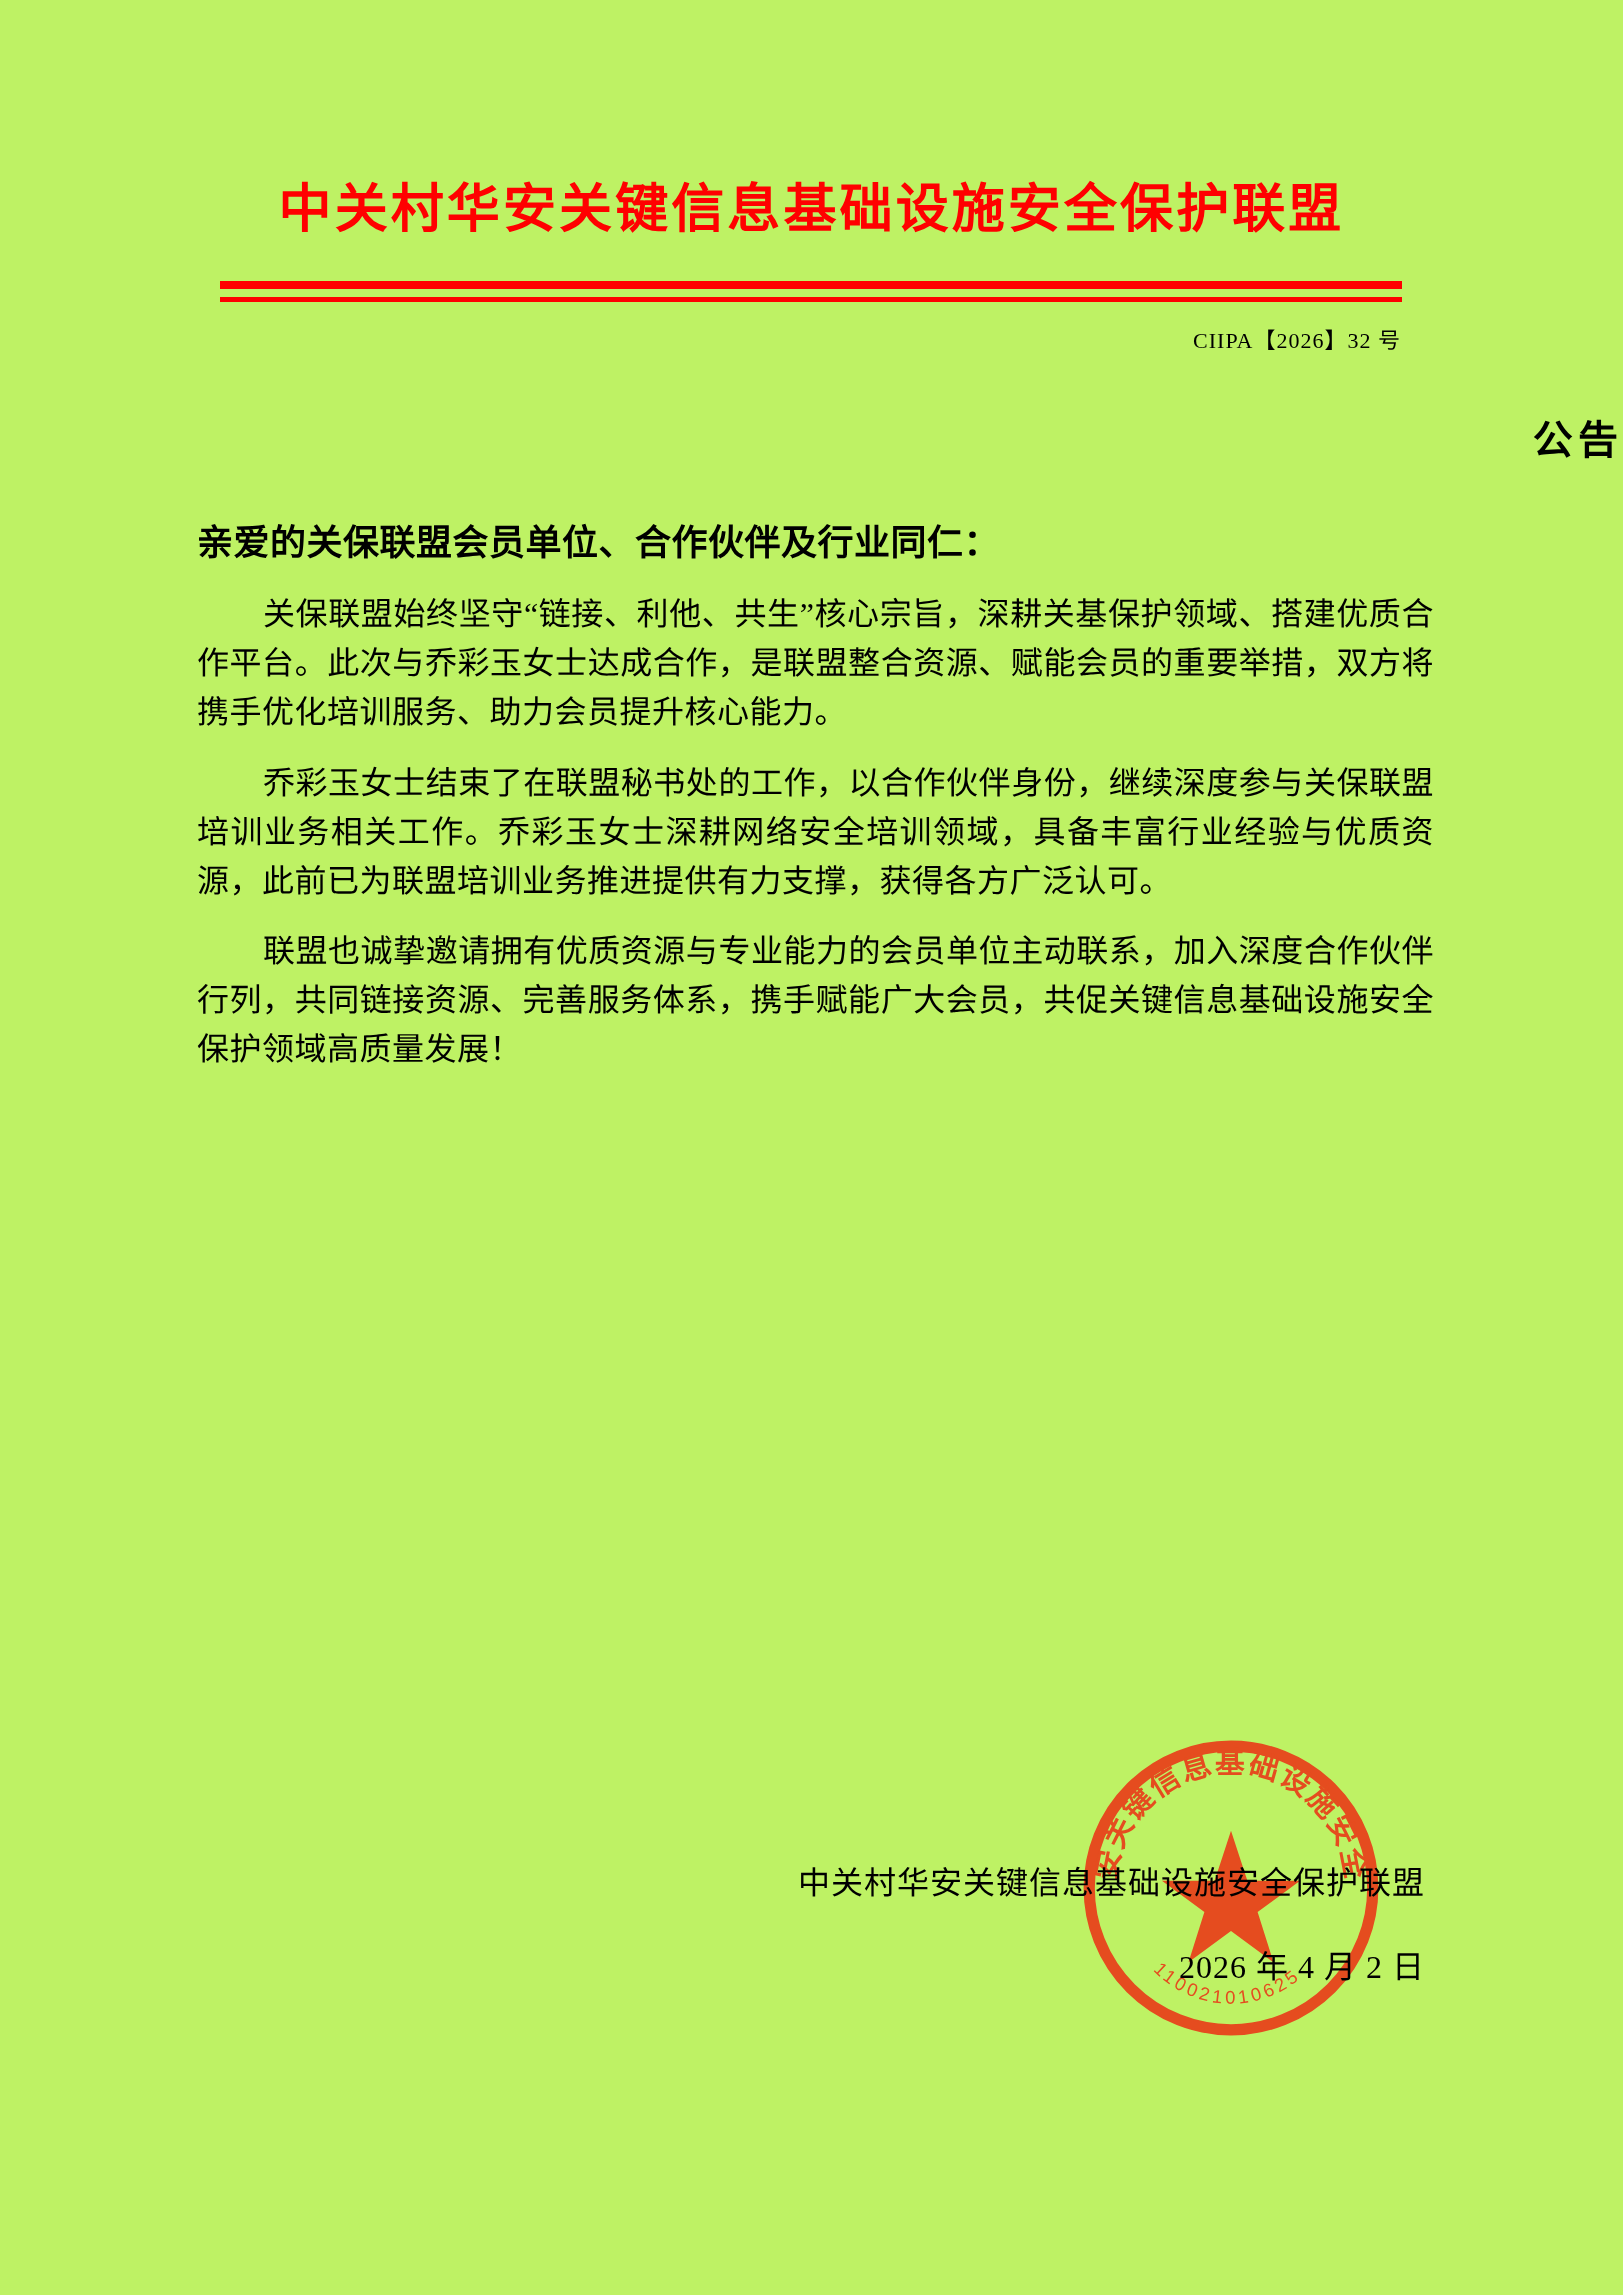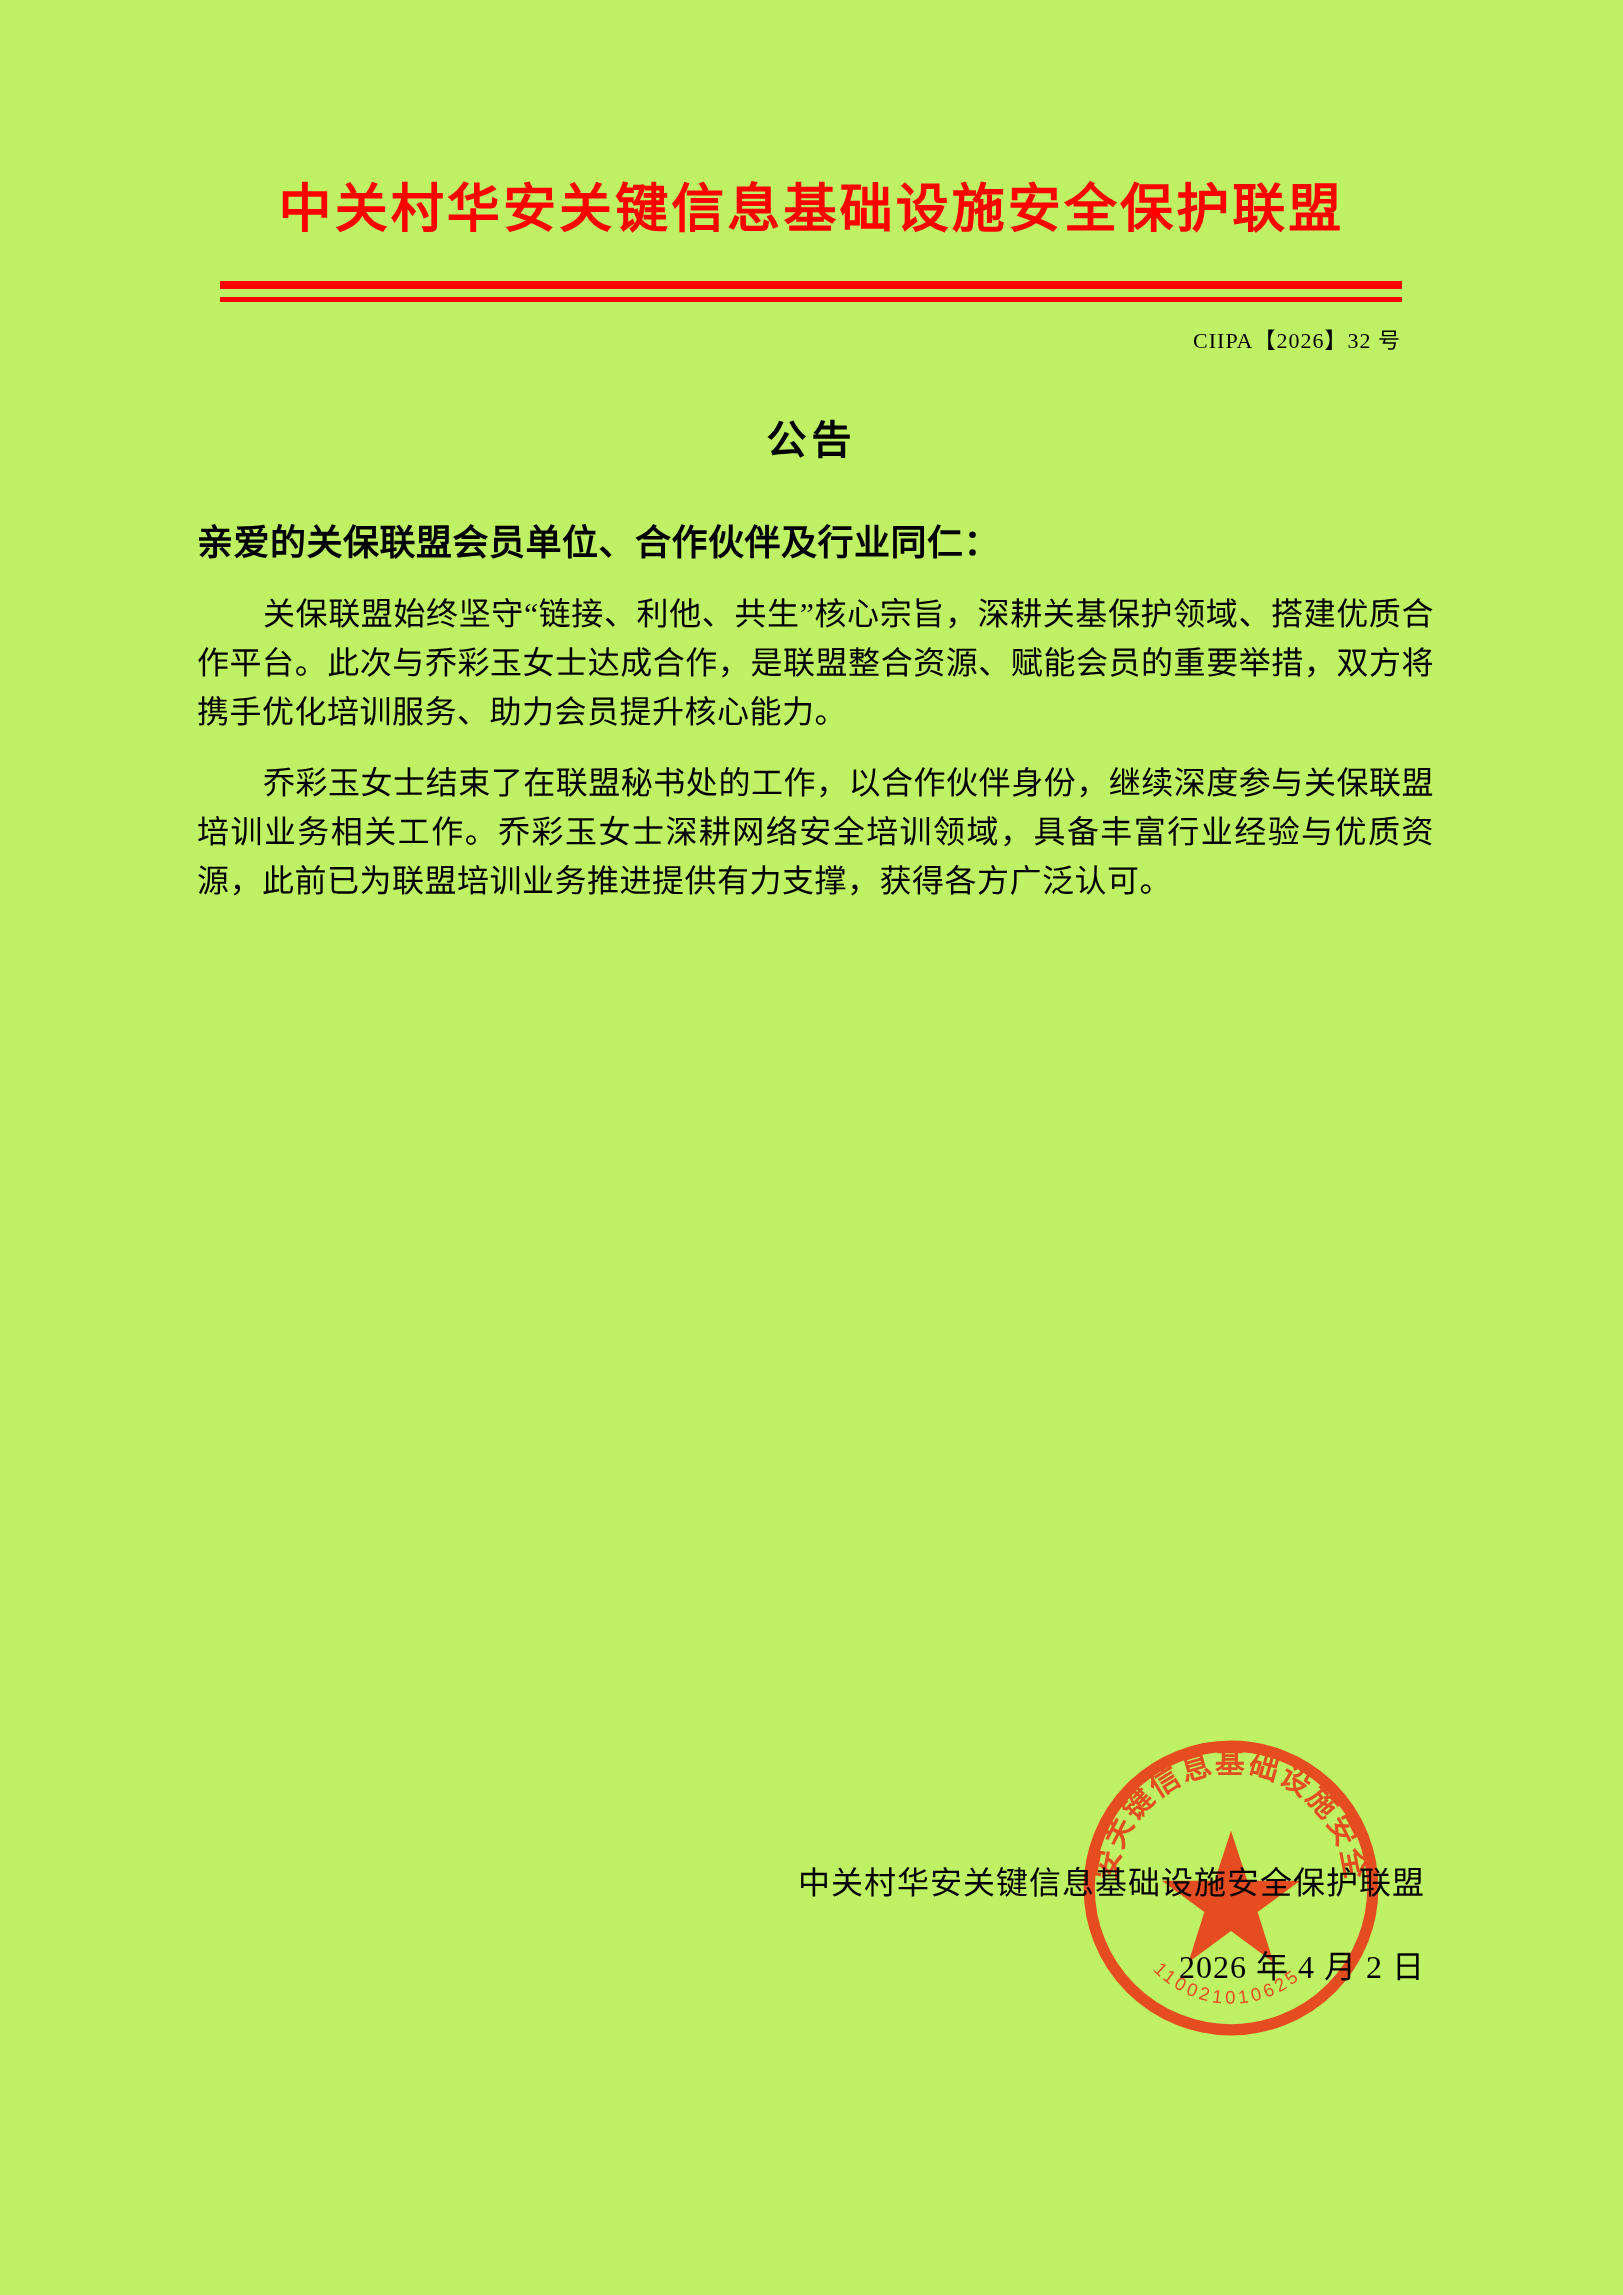--- a/index.html
+++ b/index.html
@@ -71,21 +71,21 @@
     letter-spacing: 1px;
     white-space: nowrap;
   }
 
   
   .doc-title {
     position: absolute;
     top: 408px;
     left: 0;
     right: 0;
-    text-align: center;
+    text-align: right;
     font-family: "Liberation Sans", "DejaVu Sans", sans-serif;
     font-weight: bold;
     font-size: 40px;
     letter-spacing: 5.1px;
   }
 
   
   .salutation {
     position: absolute;
     top: 513px;
@@ -167,20 +167,21 @@
 
   <div class="doc-number">CIIPA【2026】32 号</div>
 
   <div class="doc-title">公告</div>
 
   <div class="salutation">亲爱的关保联盟会员单位、合作伙伴及行业同仁：</div>
 
   <div class="body-block">
     <p class="para">关保联盟始终坚守“链接、利他、共生”核心宗旨，深耕关基保护领域、搭建优质合作平台。此次与乔彩玉女士达成合作，是联盟整合资源、赋能会员的重要举措，双方将携手优化培训服务、助力会员提升核心能力。</p>
     <p class="para">乔彩玉女士结束了在联盟秘书处的工作，以合作伙伴身份，继续深度参与关保联盟培训业务相关工作。乔彩玉女士深耕网络安全培训领域，具备丰富行业经验与优质资源，此前已为联盟培训业务推进提供有力支撑，获得各方广泛认可。</p>
+    <p class="para">联盟也诚挚邀请拥有优质资源与专业能力的会员单位主动联系，加入深度合作伙伴行列，共同链接资源、完善服务体系，携手赋能广大会员，共促关键信息基础设施安全保护领域高质量发展！</p>
   </div>
 
   <div class="seal">
     <svg viewBox="0 0 590 590" xmlns="http://www.w3.org/2000/svg" aria-hidden="true">
       <defs>
         <path id="arcTop" d="M 70 295 A 225 225 0 0 1 520 295" fill="none"></path>
         <path id="arcBottom" d="M 142 455 A 210 210 0 0 0 448 455" fill="none"></path>
       </defs>
       <circle cx="295" cy="295" r="277" fill="none" stroke="#e8401a" stroke-width="22"></circle>
       <text font-family="'Liberation Sans','DejaVu Sans',sans-serif" font-size="58" font-weight="bold" fill="#e8401a" letter-spacing="4">

